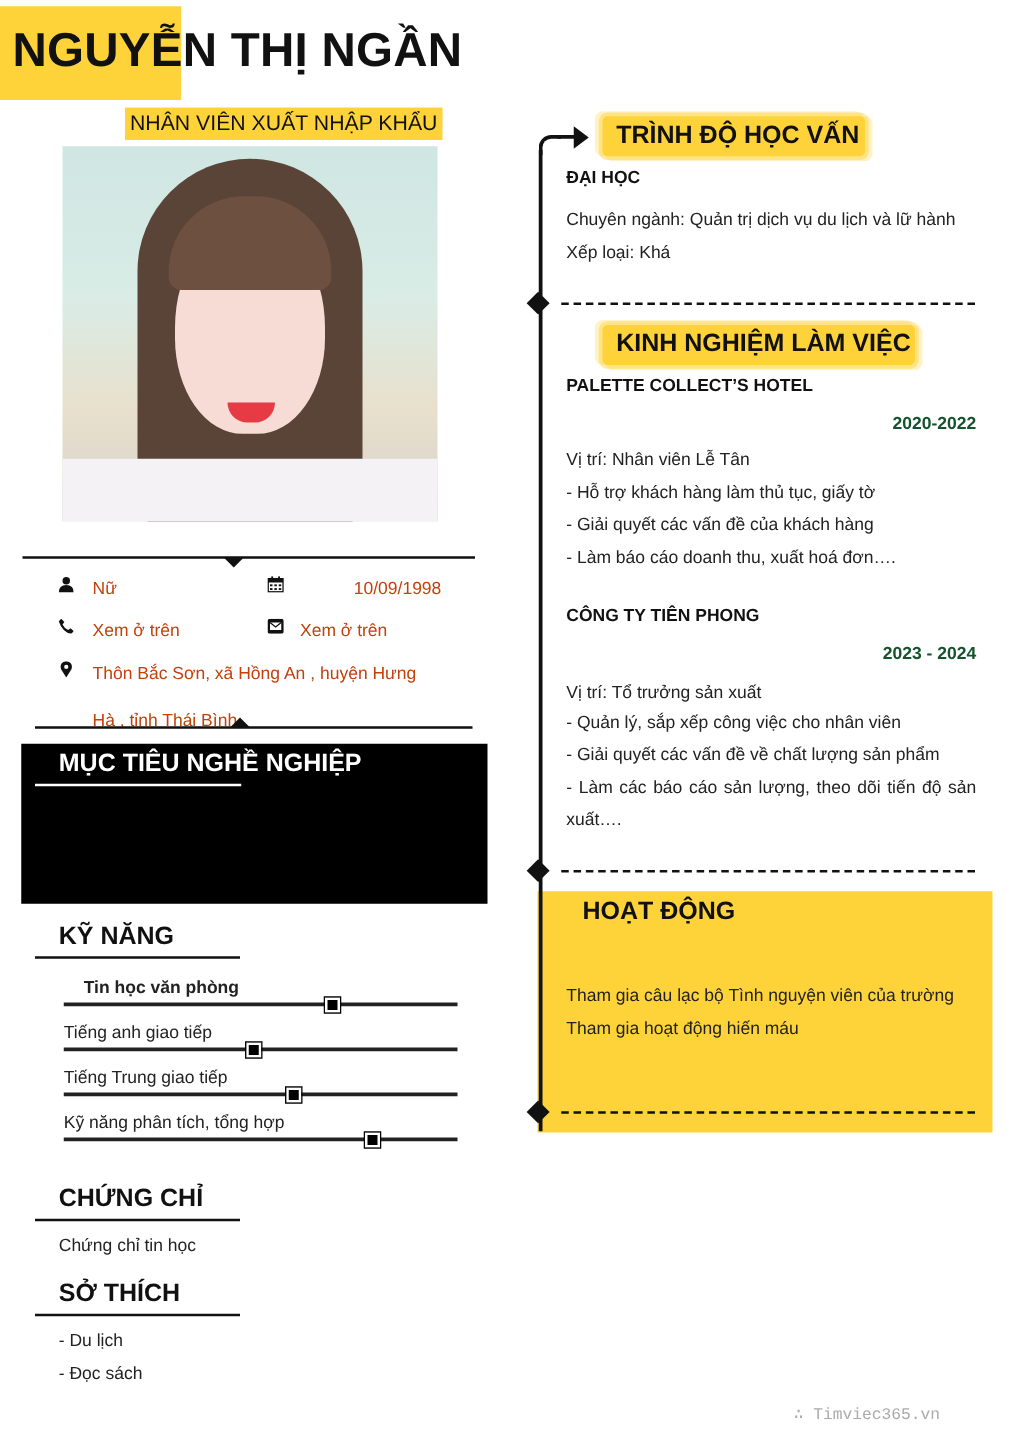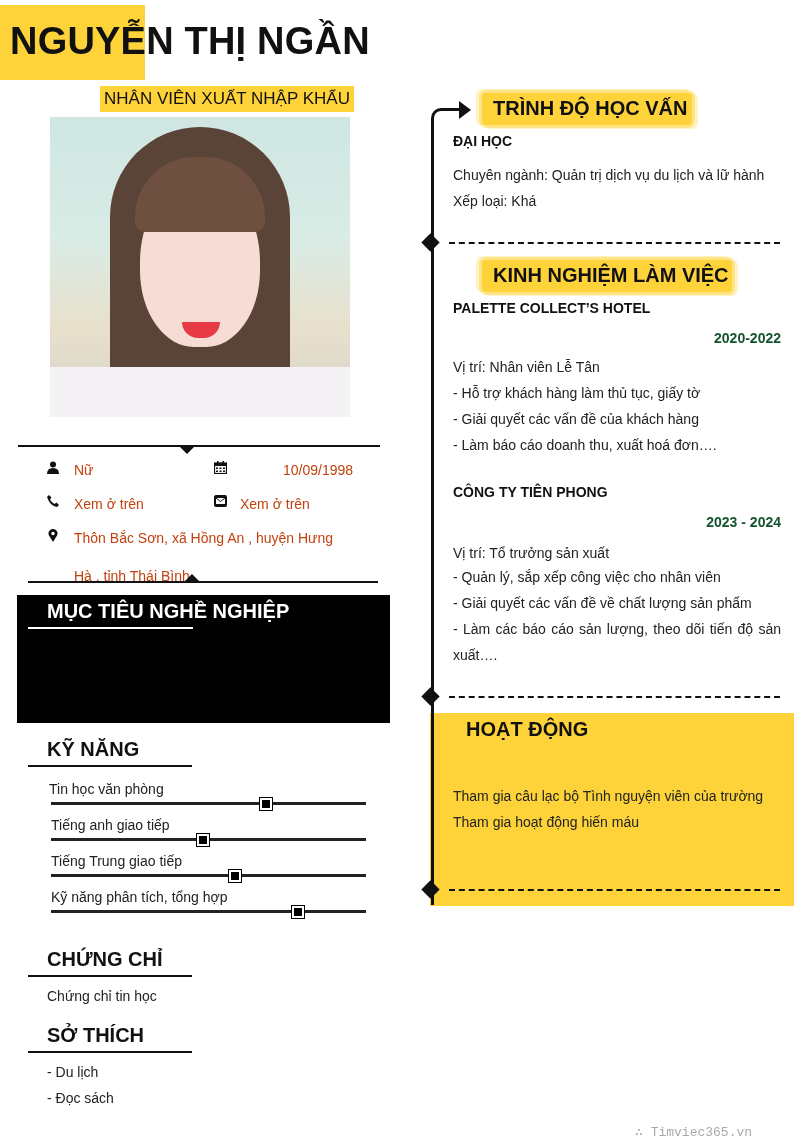--- a/index.html
+++ b/index.html
@@ -118,21 +118,21 @@
 <div class="abs tri-up" style="left:184px;top:574px;"></div>
 
 <div class="abs objective">
   <h2>MỤC TIÊU NGHỀ NGHIỆP</h2>
   <div class="uline"></div>
 </div>
 
 <div class="abs sec-title" style="left:47px;top:738px;">KỸ NĂNG</div>
 <div class="abs sec-uline" style="left:28px;top:765px;"></div>
 
-<div class="abs skill-label" style="left:49px;top:781px;">Tin học văn phòng</div>
+<div class="abs skill-label" style="left:67px;top:781px;font-weight:bold;">Tin học văn phòng</div>
 <div class="abs skill-track" style="left:51px;top:802px;"></div>
 <div class="abs skill-knob" style="left:260px;top:798px;"></div>
 
 <div class="abs skill-label" style="left:51px;top:817px;">Tiếng anh giao tiếp</div>
 <div class="abs skill-track" style="left:51px;top:838px;"></div>
 <div class="abs skill-knob" style="left:197px;top:834px;"></div>
 
 <div class="abs skill-label" style="left:51px;top:853px;">Tiếng Trung giao tiếp</div>
 <div class="abs skill-track" style="left:51px;top:874px;"></div>
 <div class="abs skill-knob" style="left:229px;top:870px;"></div>

